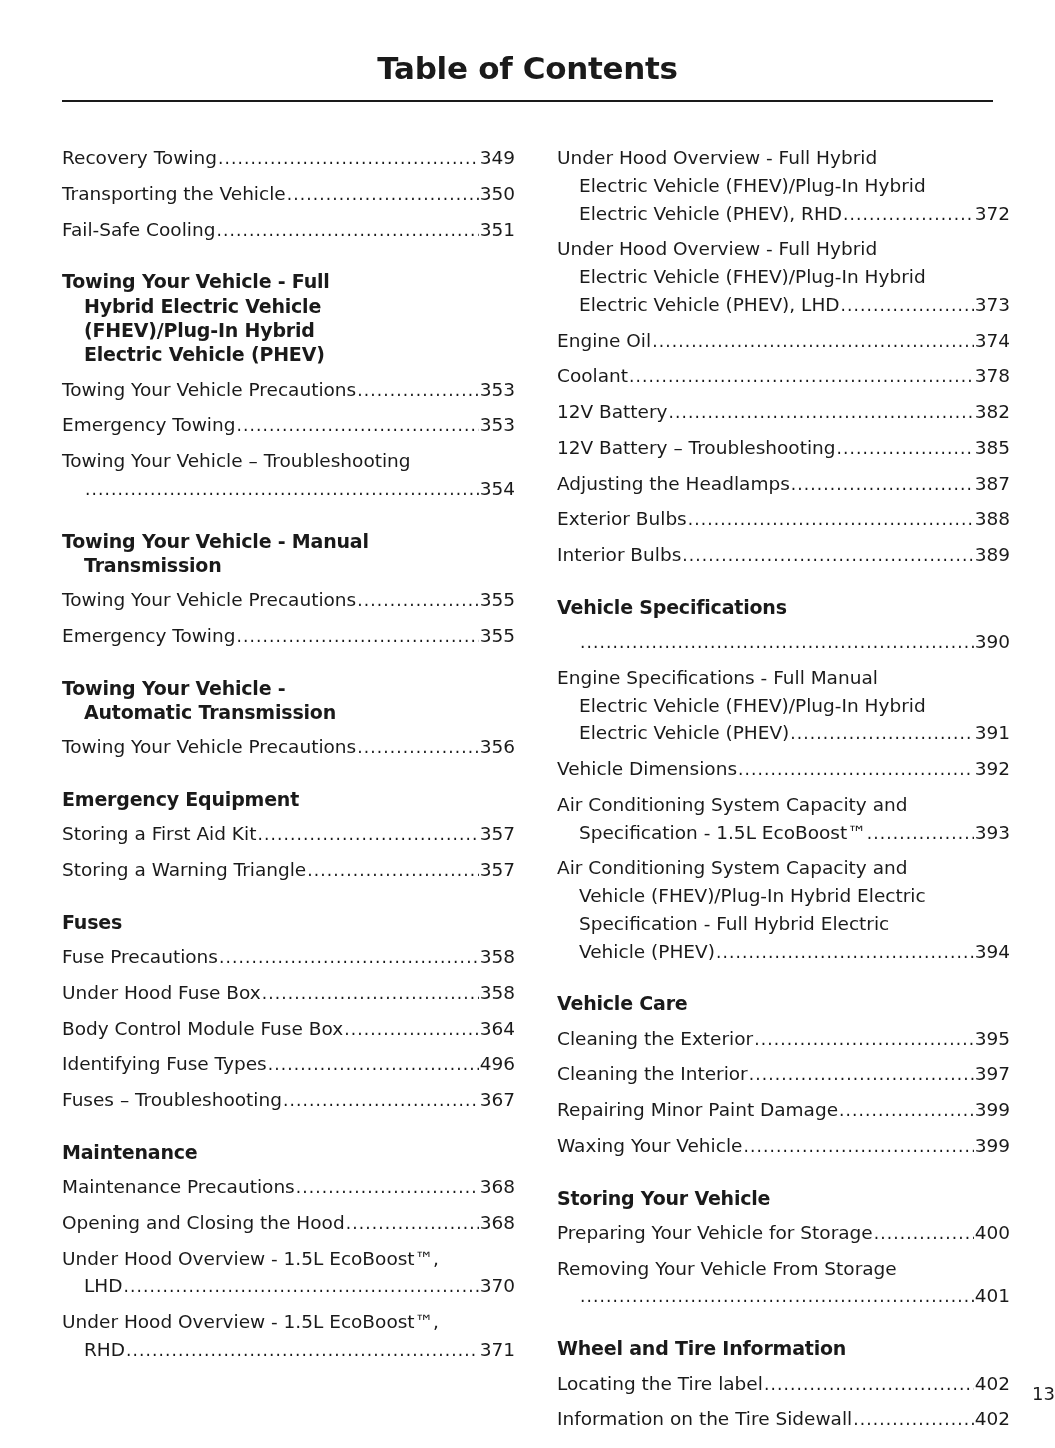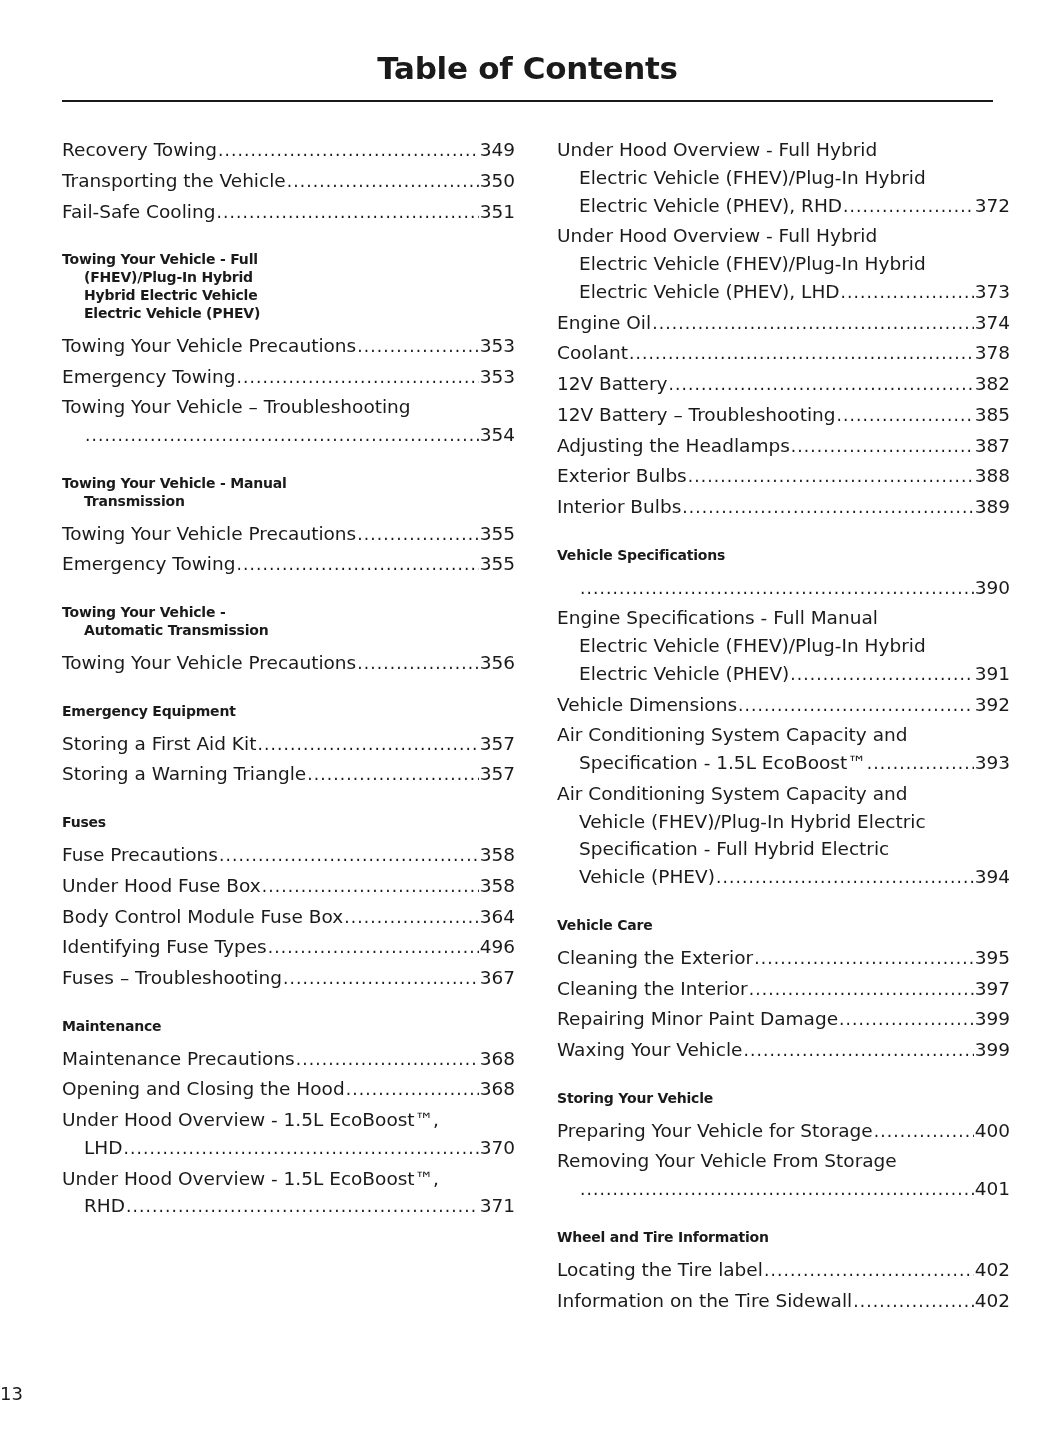--- a/index.html
+++ b/index.html
@@ -37,34 +37,34 @@
   .columns {
     display: flex;
     gap: 42px;
     align-items: flex-start;
   }
   .col {
     width: 453px;
     flex: 0 0 453px;
   }
   .section-heading {
-    font-size: 14px;
+    font-size: 19px;
     font-weight: bold;
     line-height: 1.28;
     margin: 26px 0 9px 0;
     letter-spacing: -0.2px;
   }
   .section-heading .cont {
     display: block;
     padding-left: 22px;
   }
   .entry {
     font-size: 18.5px;
     line-height: 1.5;
-    margin: 0 0 3px 0;
+    margin: 8px 0 3px 0;
     display: block;
     position: relative;
   }
   .entry .row {
     display: flex;
     align-items: baseline;
     width: 100%;
   }
   .entry .label {
     white-space: nowrap;
@@ -98,21 +98,21 @@
   .entry .tail .dots {
     flex: 1 1 auto;
     overflow: hidden;
     white-space: nowrap;
   }
   .footer-num {
     position: absolute;
     bottom: 44px;
     left: 0;
     width: 100%;
-    text-align: left;
+    text-align: right;
     font-size: 18px;
   }
 </style>
 </head>
 <body>
 
 <div class="page">
   <div class="page-title">Table of Contents</div>
   <div class="title-rule"></div>
 
@@ -132,21 +132,21 @@
             <span class="page-num">350</span>
           </div>
         </div>
         <div class="entry">
           <div class="row">
             <span class="label">Fail-Safe Cooling</span>
             <span class="dots">........................................................................................................................</span>
             <span class="page-num">351</span>
           </div>
         </div>
-        <div class="section-heading"><span>Towing Your Vehicle - Full</span><span class="cont">(FHEV)/Plug-In Hybrid</span><span class="cont">Hybrid Electric Vehicle</span><span class="cont">Electric Vehicle (PHEV)</span></div>
+        <div class="section-heading"><span>Towing Your Vehicle - Full</span><span class="cont">Hybrid Electric Vehicle</span><span class="cont">(FHEV)/Plug-In Hybrid</span><span class="cont">Electric Vehicle (PHEV)</span></div>
         <div class="entry">
           <div class="row">
             <span class="label">Towing Your Vehicle Precautions</span>
             <span class="dots">........................................................................................................................</span>
             <span class="page-num">353</span>
           </div>
         </div>
         <div class="entry">
           <div class="row">
             <span class="label">Emergency Towing</span>

